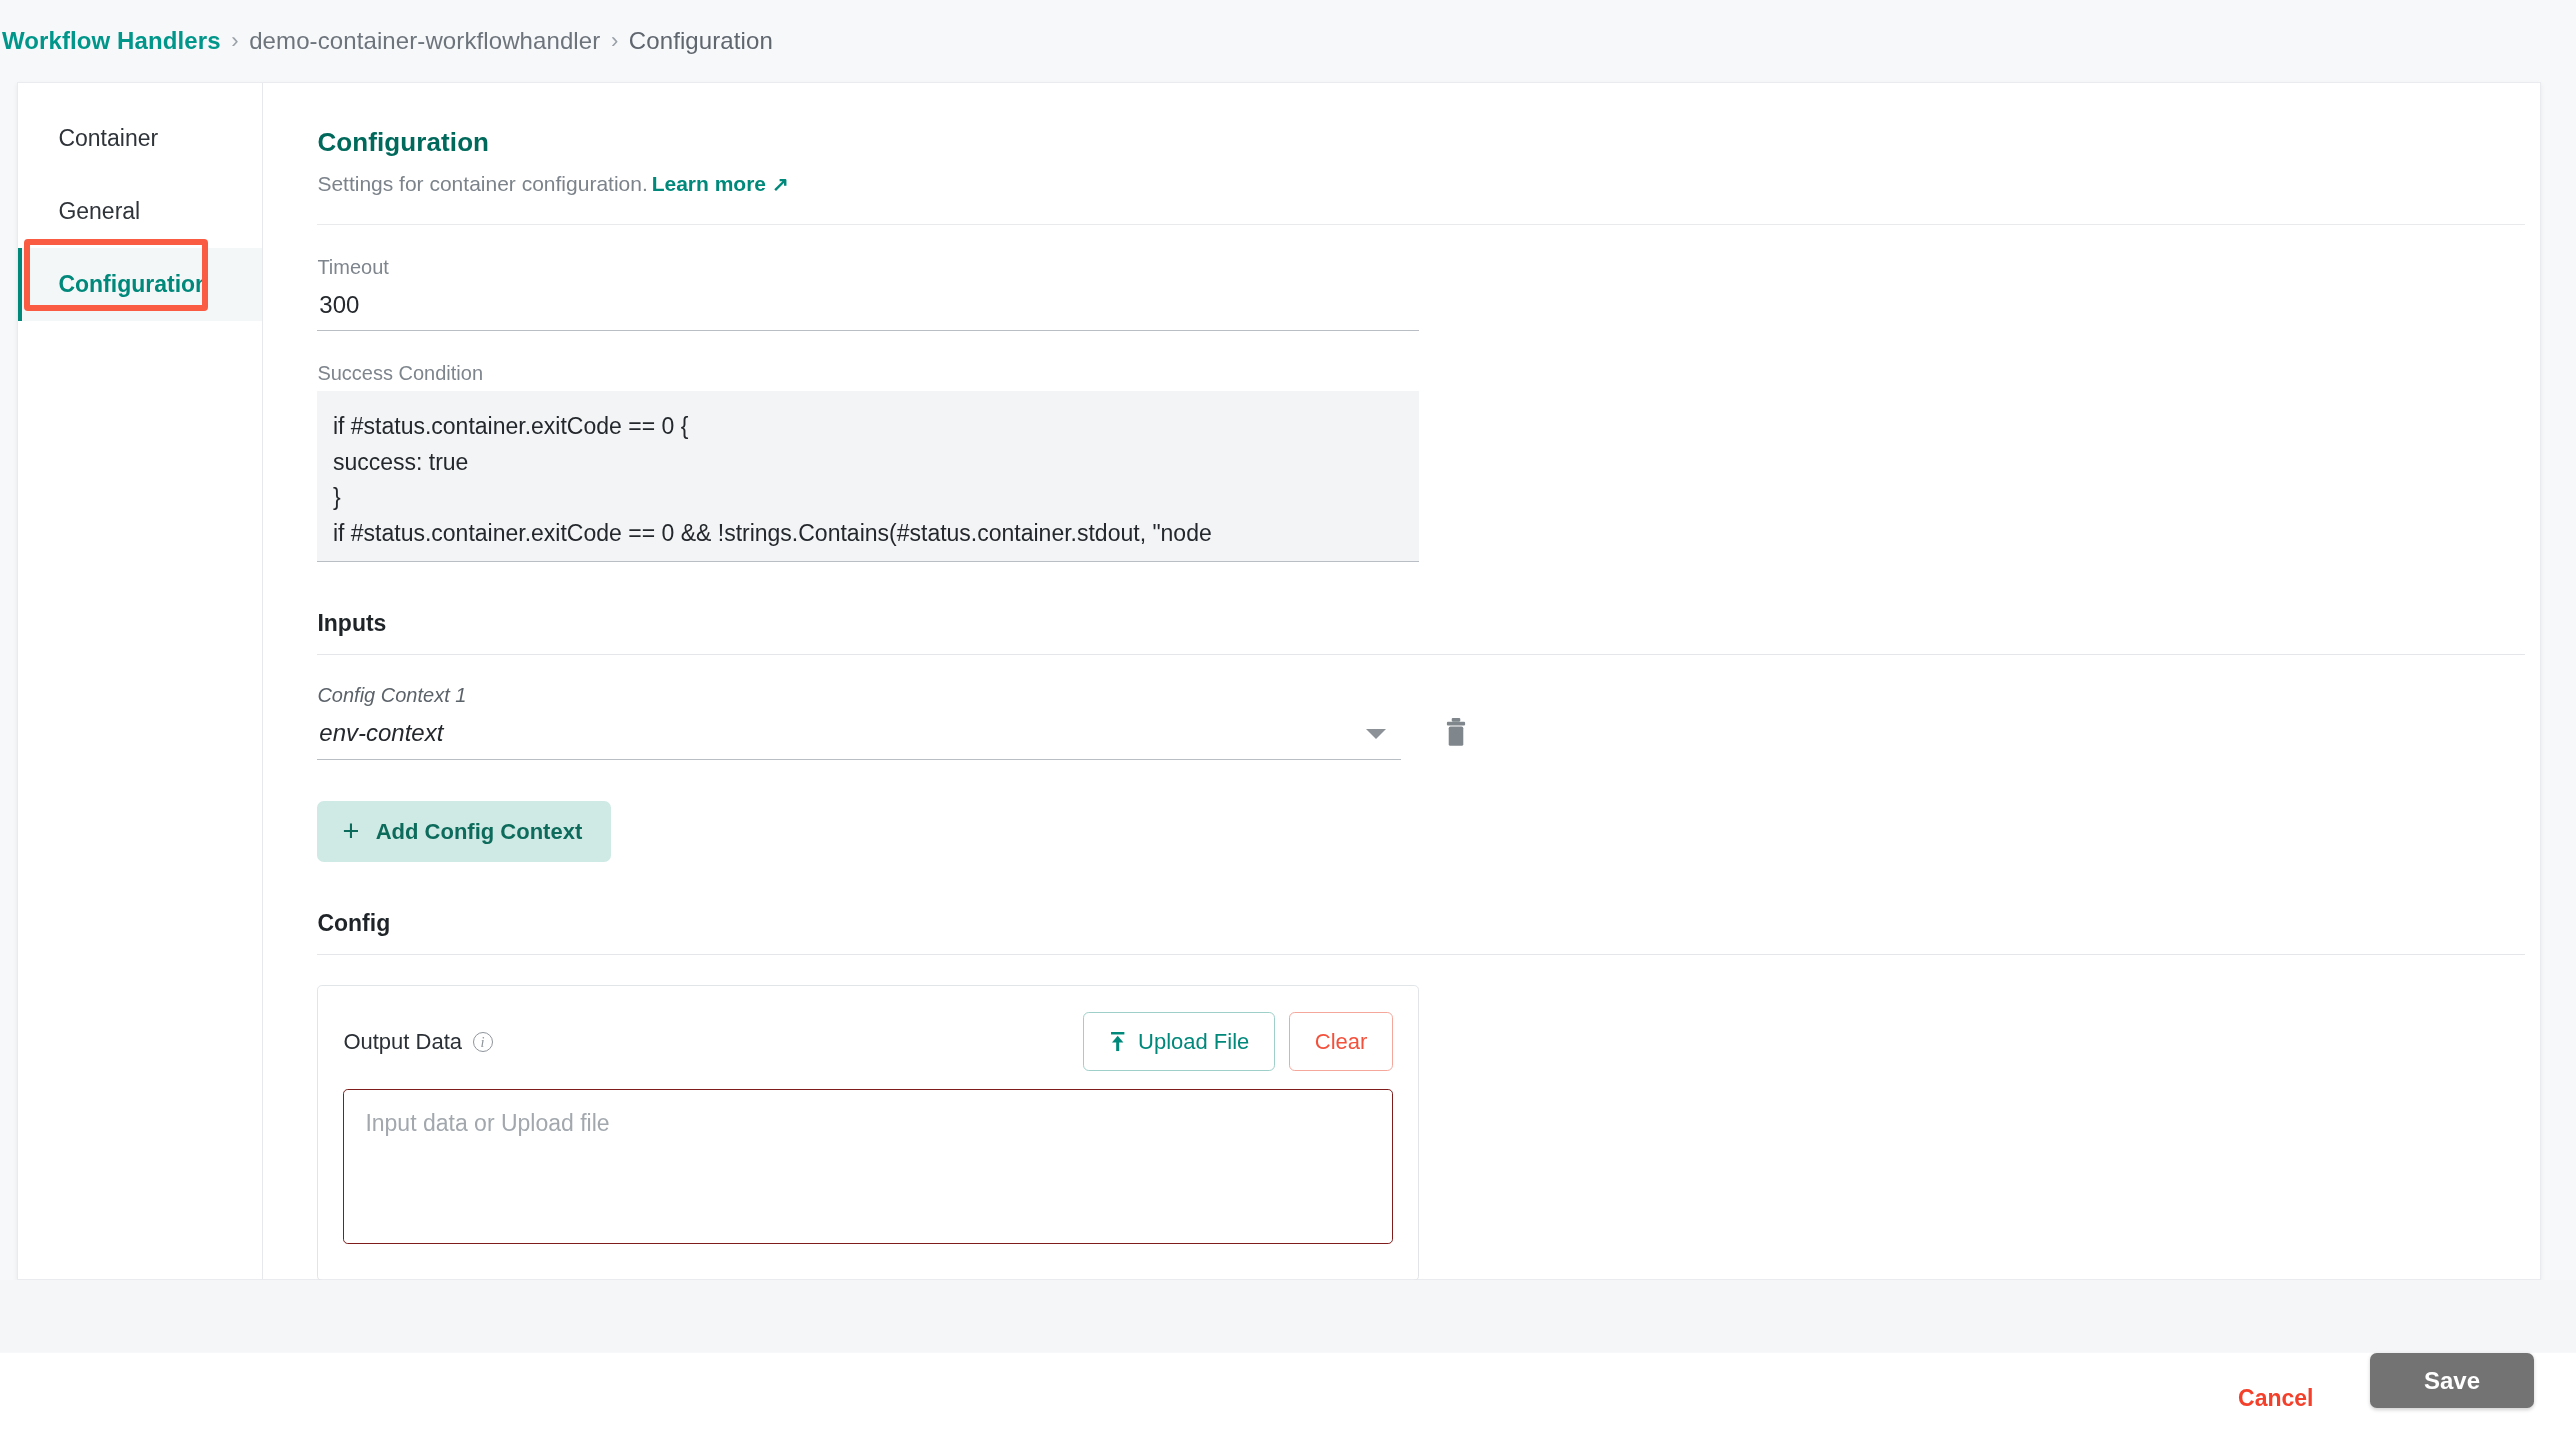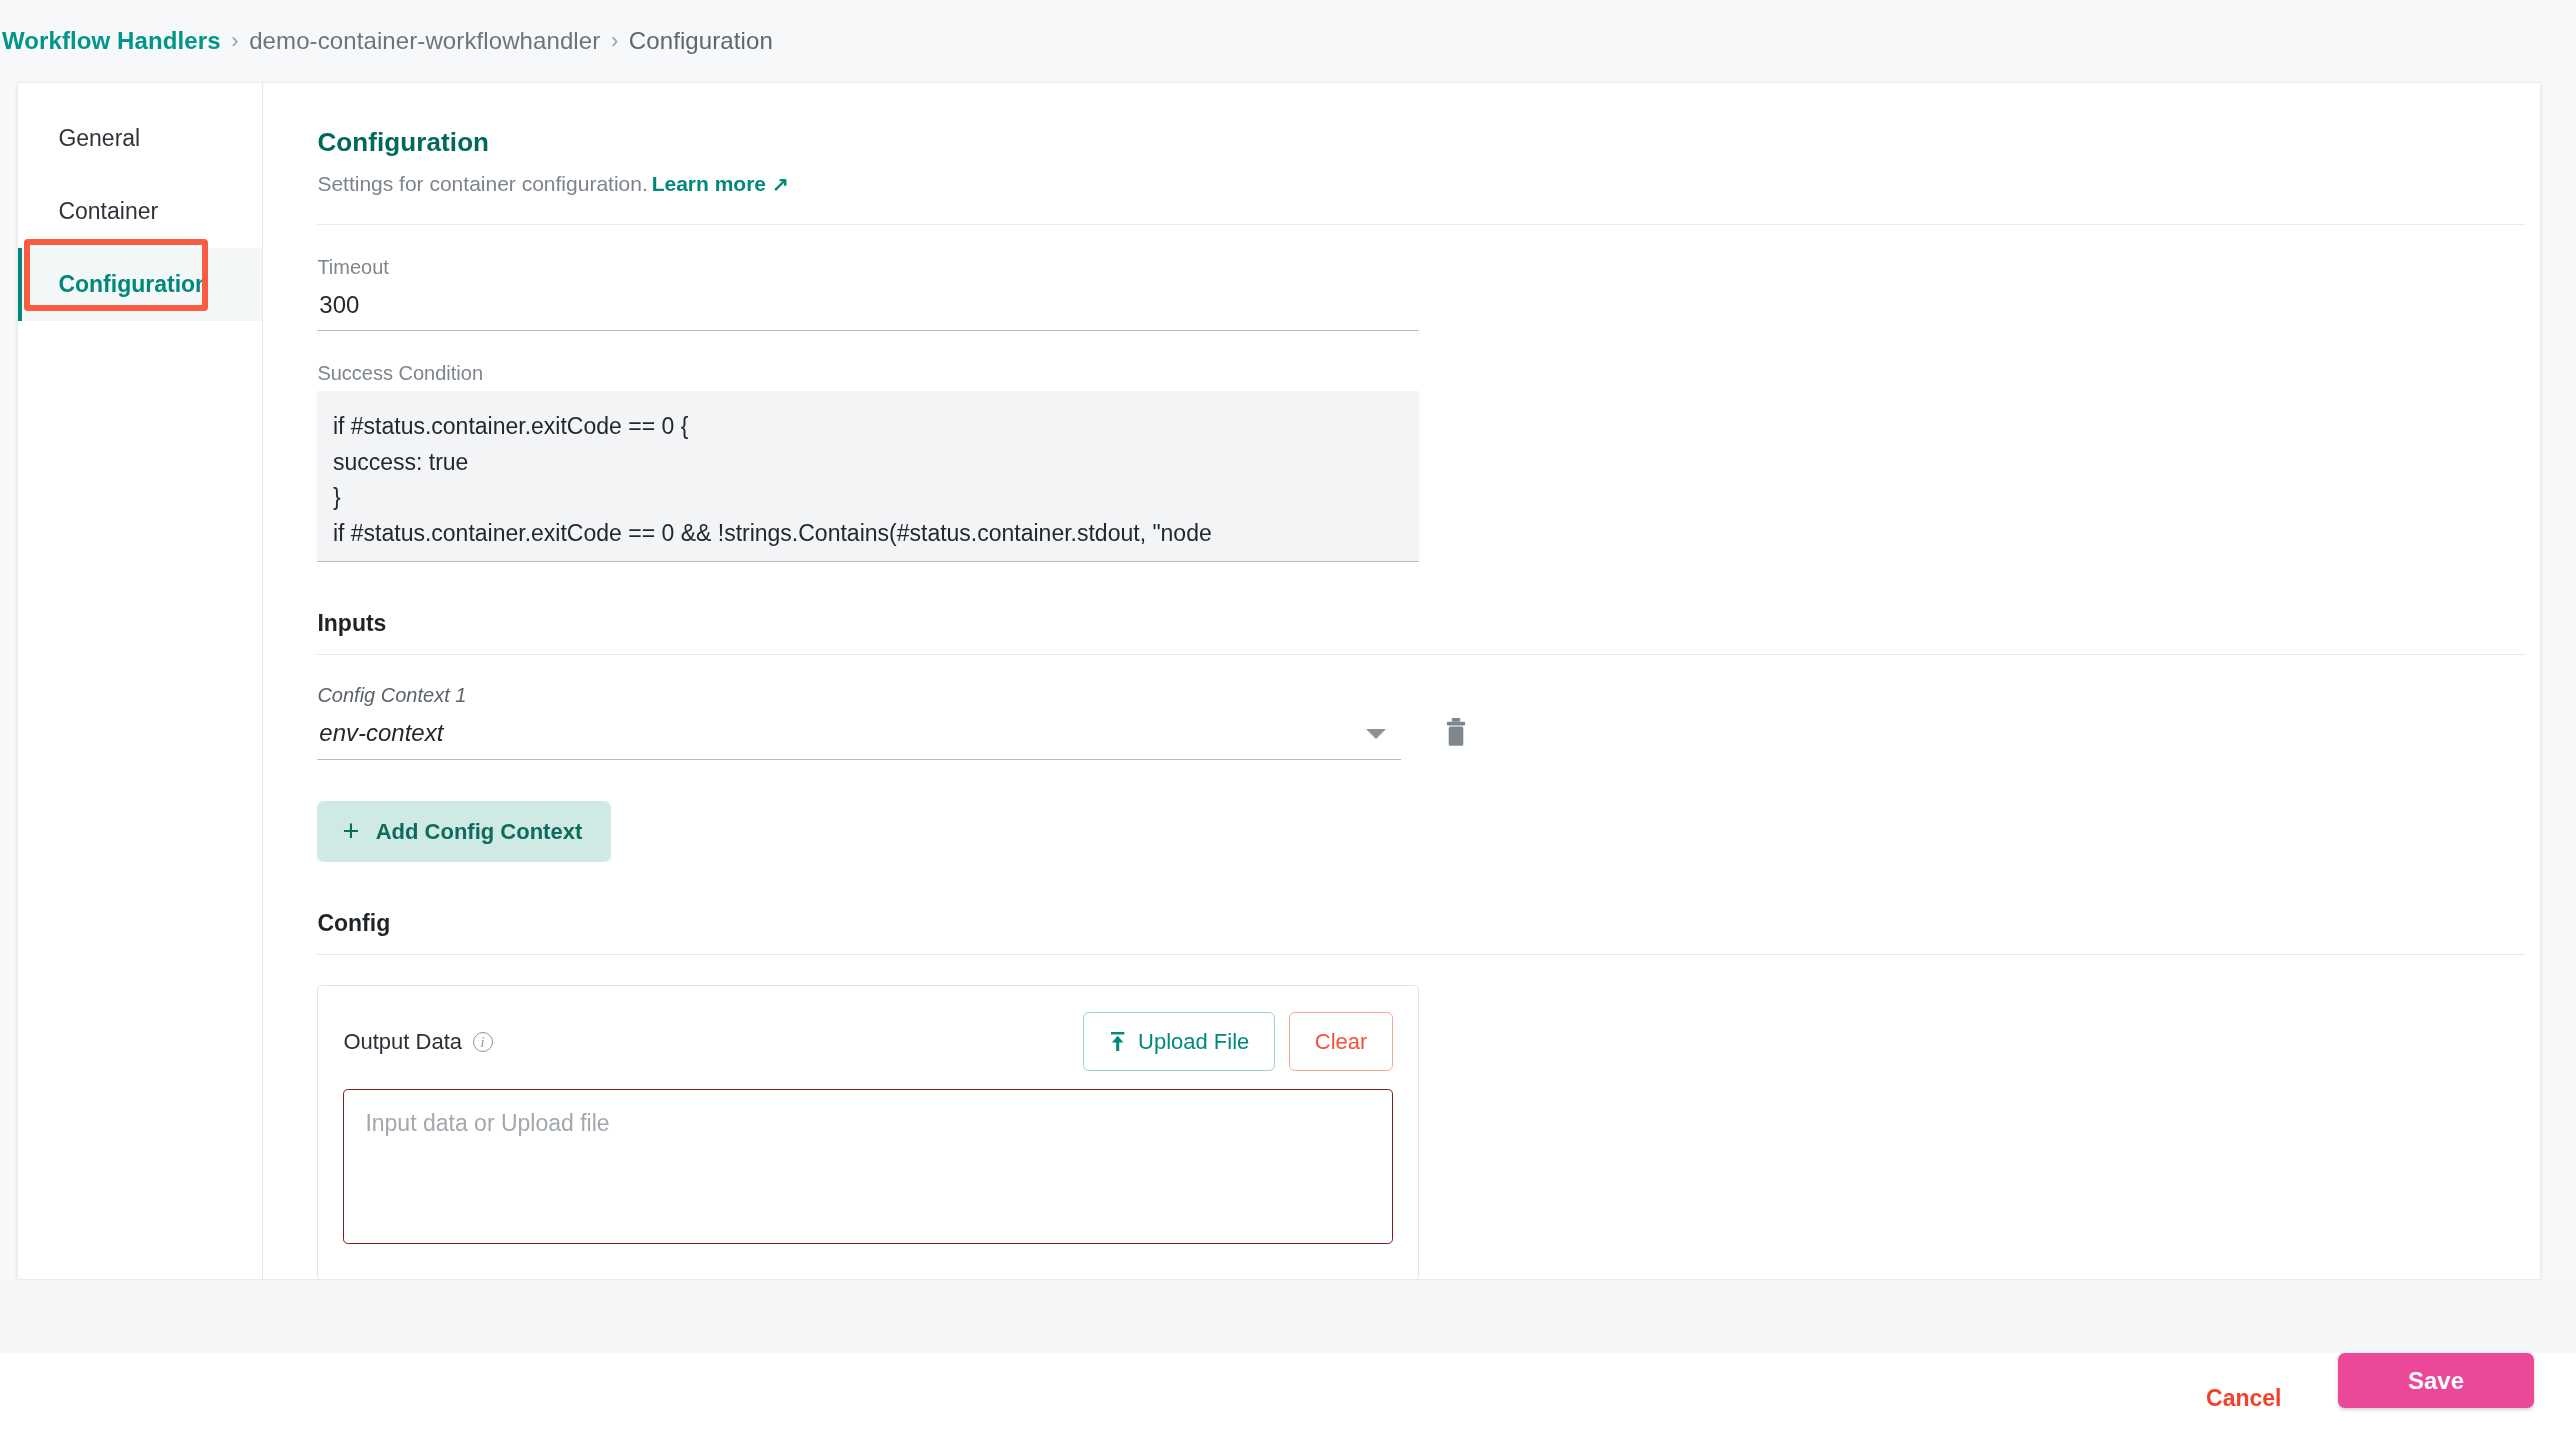--- a/index.html
+++ b/index.html
@@ -317,27 +317,27 @@
     background: none;
     border: none;
     color: #f4402a;
     font-size: 23px;
     font-weight: 700;
     cursor: pointer;
     padding: 9.7px 13.5px;
     font-family: "Liberation Sans", sans-serif;
   }
   .save-btn {
-    background: #ec4899;
+    background: #737373;
     color: #ffffff;
     border: none;
     border-radius: 6.8px;
     font-size: 24px;
     font-weight: 700;
-    width: 196px;
+    width: 164px;
     height: 55px;
     cursor: pointer;
     box-shadow: 0 1.9px 3.9px rgba(0,0,0,0.18);
     font-family: "Liberation Sans", sans-serif;
   }
 </style>
 </head>
 <body>
 
 <div class="page">
@@ -347,24 +347,24 @@
     <span class="crumb-sep">›</span>
     <span class="crumb-text">demo-container-workflowhandler</span>
     <span class="crumb-sep">›</span>
     <span class="crumb-text last">Configuration</span>
   </div>
 
   <div class="card">
 
     <div class="sidebar">
       <div class="side-item">
+        <span>Container</span>
+      </div>
+      <div class="side-item">
         <span>General</span>
-      </div>
-      <div class="side-item">
-        <span>Container</span>
       </div>
       <div class="side-item active">
         <span>Configuration</span>
       </div>
       <div class="anno-box"></div>
     </div>
 
     <div class="content">
 
       <div class="section-title">Configuration</div>

